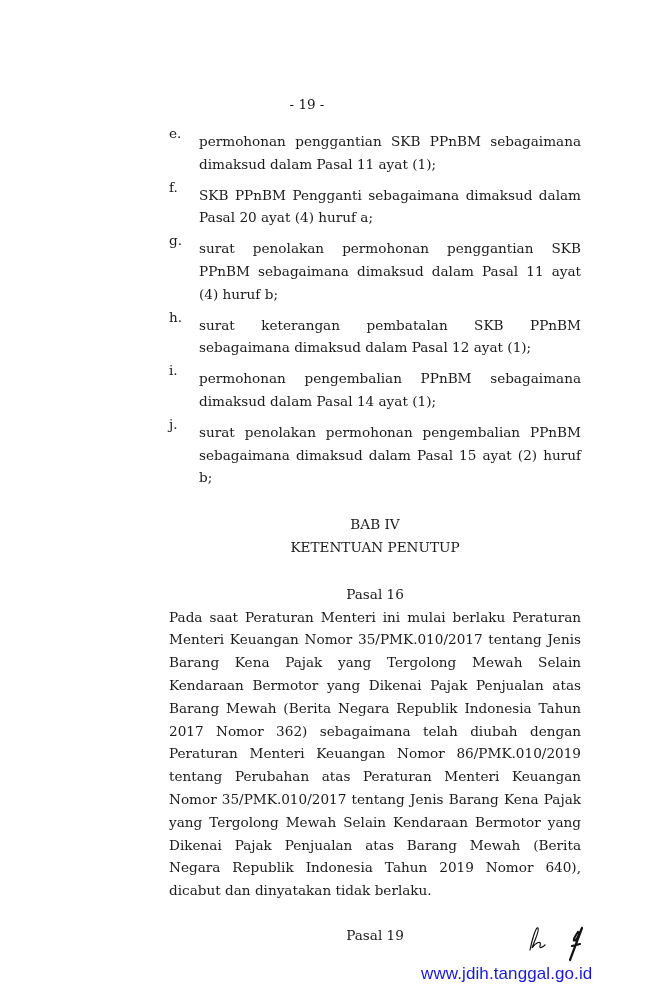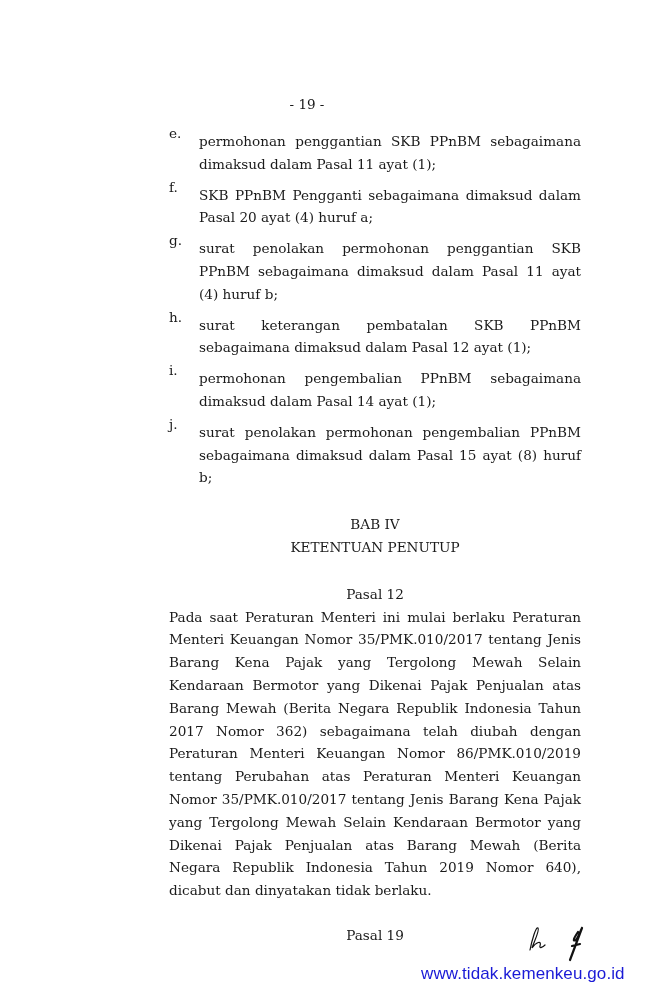--- a/index.html
+++ b/index.html
@@ -98,39 +98,39 @@
     <div class="item">
       <span class="item-label">h.</span>
       <span class="item-text">surat keterangan pembatalan SKB PPnBM sebagaimana dimaksud dalam Pasal 12 ayat (1);</span>
     </div>
     <div class="item">
       <span class="item-label">i.</span>
       <span class="item-text">permohonan pengembalian PPnBM sebagaimana dimaksud dalam Pasal 14 ayat (1);</span>
     </div>
     <div class="item">
       <span class="item-label">j.</span>
-      <span class="item-text">surat penolakan permohonan pengembalian PPnBM sebagaimana dimaksud dalam Pasal 15 ayat (8) huruf b;</span>
+      <span class="item-text">surat penolakan permohonan pengembalian PPnBM sebagaimana dimaksud dalam Pasal 15 ayat (2) huruf b;</span>
     </div>
 
 
     <div class="gap-lg"></div>
 
     <div class="center">BAB IV</div>
     <div class="center">KETENTUAN PENUTUP</div>
 
     <div class="gap-lg"></div>
 
-    <div class="center">Pasal 12</div>
+    <div class="center">Pasal 16</div>
     <div class="justify">Pada saat Peraturan Menteri ini mulai berlaku Peraturan Menteri Keuangan Nomor 35/PMK.010/2017 tentang Jenis Barang Kena Pajak yang Tergolong Mewah Selain Kendaraan Bermotor yang Dikenai Pajak Penjualan atas Barang Mewah (Berita Negara Republik Indonesia Tahun 2017 Nomor 362) sebagaimana telah diubah dengan Peraturan Menteri Keuangan Nomor 86/PMK.010/2019 tentang Perubahan atas Peraturan Menteri Keuangan Nomor 35/PMK.010/2017 tentang Jenis Barang Kena Pajak yang Tergolong Mewah Selain Kendaraan Bermotor yang Dikenai Pajak Penjualan atas Barang Mewah (Berita Negara Republik Indonesia Tahun 2019 Nomor 640), dicabut dan dinyatakan tidak berlaku.</div>
 
     <div class="gap-md"></div>
 
     <div class="center">Pasal 19</div>
   </div>
 
   <svg class="sig" viewBox="0 0 70 50">
     <path d="M10 32 C12 22, 16 8, 18 10 C20 12, 14 24, 12 30 C16 24, 22 22, 20 28 C19 31, 23 29, 25 27" fill="none" stroke="#111" stroke-width="1.2" stroke-linecap="round"></path>
     <path d="M50 42 L62 10 M58 14 C54 20, 52 24, 56 22 C58 20, 60 14, 62 10 M52 28 L60 26" fill="none" stroke="#111" stroke-width="2.2" stroke-linecap="round"></path>
   </svg>
 
-  <a class="url" style="color: rgb(26, 26, 214);">www.tidak.kemenkeu.go.id</a>
+  <a class="url" style="color: rgb(26, 26, 214);">www.jdih.tanggal.go.id</a>
 
 </div>
 
 </body></html>

